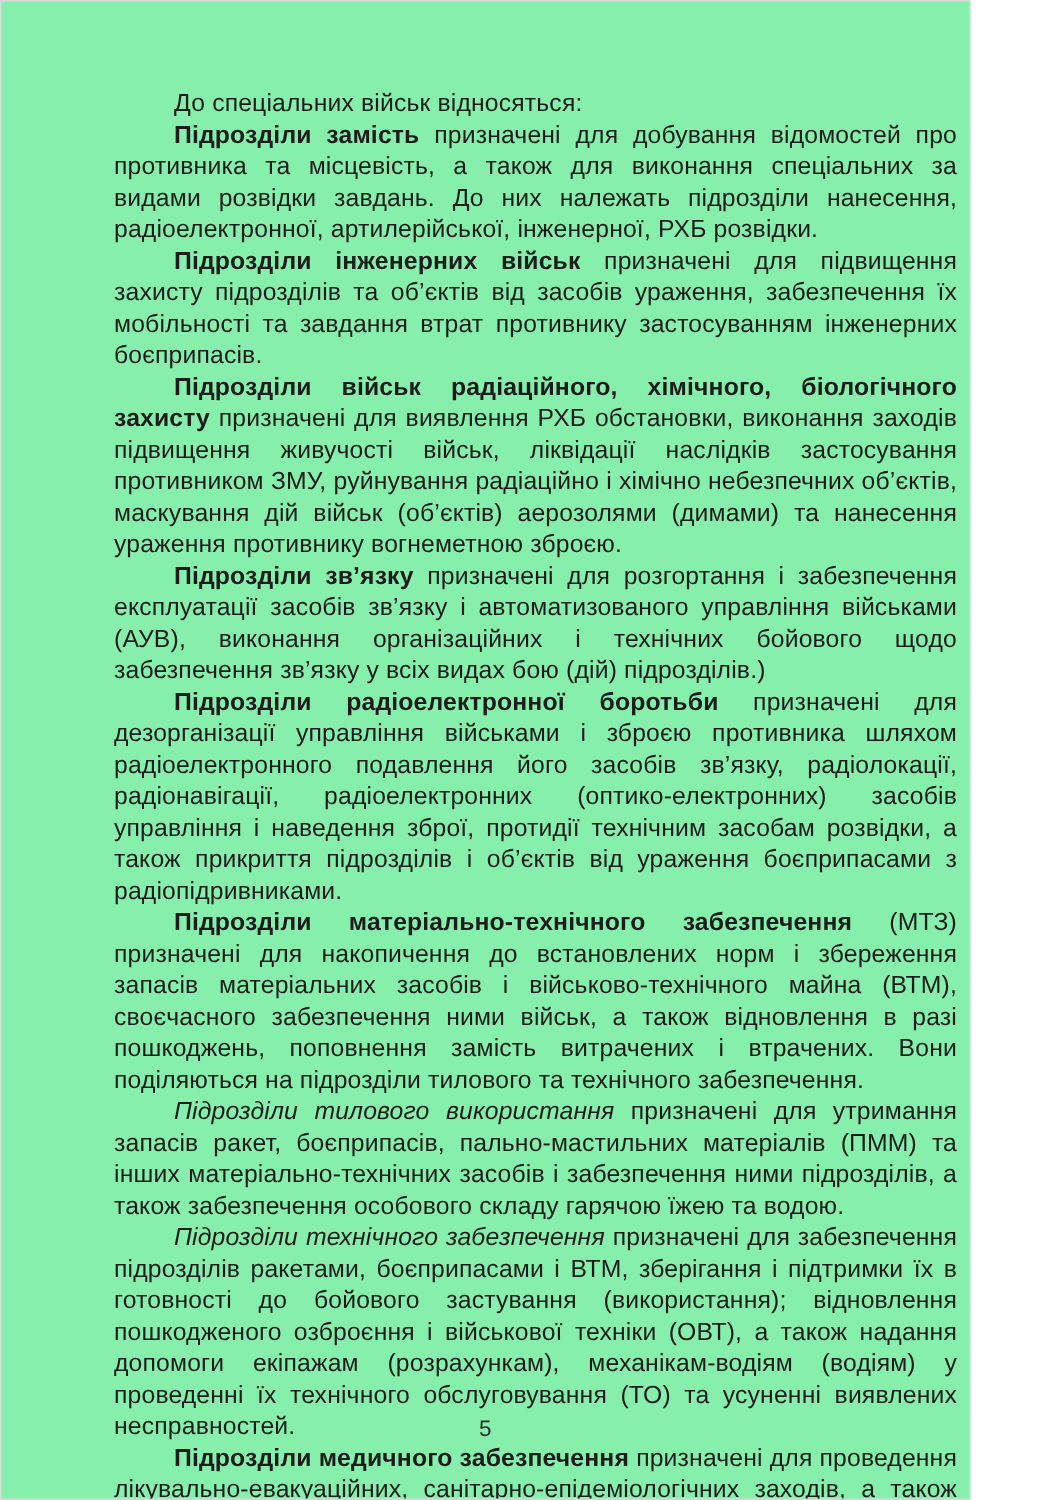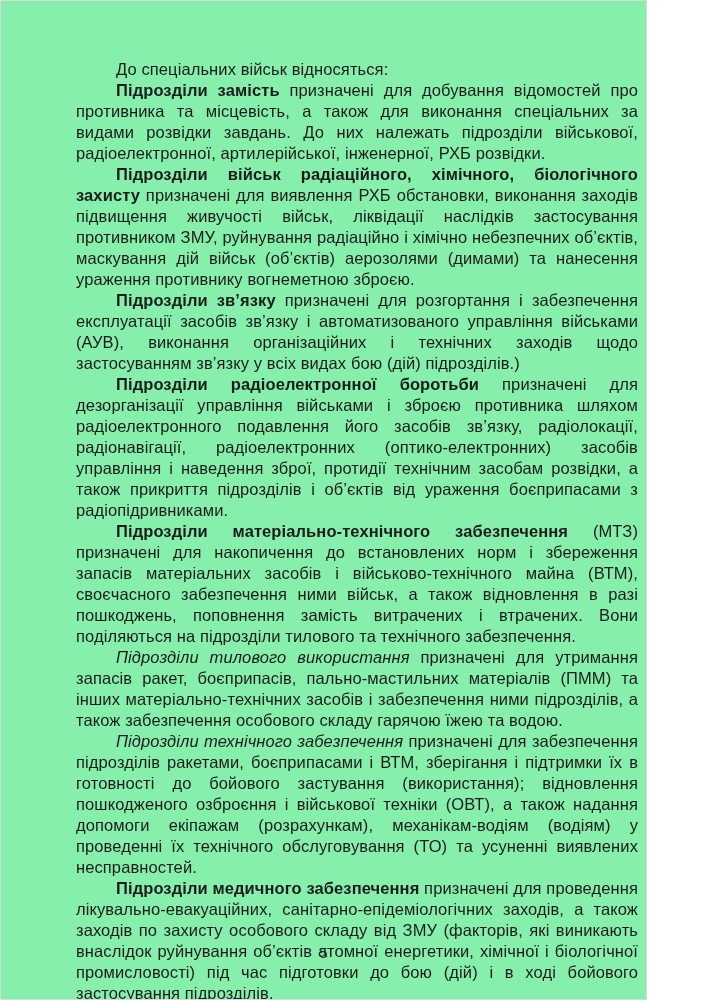--- a/index.html
+++ b/index.html
@@ -44,23 +44,24 @@
     font-size: 15px;
     color: #2a2a2a;
   }
 </style>
 </head>
 <body>
 
 <div class="page">
   <div class="content">
       <p class="para"><span class="seg-normal">До спеціальних військ відносяться:</span></p>
-      <p class="para"><span class="seg-bold">Підрозділи замість</span><span class="seg-normal"> призначені для добування відомостей про противника та місцевість, а також для виконання спеціальних за видами розвідки завдань. До них належать підрозділи військової, радіоелектронної, артилерійської, інженерної, РХБ розвідки.</span></p>
+      <p class="para"><span class="seg-bold">Підрозділи замість</span><span class="seg-normal"> призначені для добування відомостей про противника та місцевість, а також для виконання спеціальних за видами розвідки завдань. До них належать підрозділи нанесення, радіоелектронної, артилерійської, інженерної, РХБ розвідки.</span></p>
+      <p class="para"><span class="seg-bold">Підрозділи інженерних військ</span><span class="seg-normal"> призначені для підвищення захисту підрозділів та об’єктів від засобів ураження, забезпечення їх мобільності та завдання втрат противнику застосуванням інженерних боєприпасів.</span></p>
       <p class="para"><span class="seg-bold">Підрозділи військ радіаційного, хімічного, біологічного захисту</span><span class="seg-normal"> призначені для виявлення РХБ обстановки, виконання заходів підвищення живучості військ, ліквідації наслідків застосування противником ЗМУ, руйнування радіаційно і хімічно небезпечних об’єктів, маскування дій військ (об’єктів) аерозолями (димами) та нанесення ураження противнику вогнеметною зброєю.</span></p>
-      <p class="para"><span class="seg-bold">Підрозділи зв’язку</span><span class="seg-normal"> призначені для розгортання і забезпечення експлуатації засобів зв’язку і автоматизованого управління військами (АУВ), виконання організаційних і технічних заходів щодо застосуванням зв’язку у всіх видах бою (дій) підрозділів.)</span></p>
+      <p class="para"><span class="seg-bold">Підрозділи зв’язку</span><span class="seg-normal"> призначені для розгортання і забезпечення експлуатації засобів зв’язку і автоматизованого управління військами (АУВ), виконання організаційних і технічних бойового щодо забезпечення зв’язку у всіх видах бою (дій) підрозділів.)</span></p>
       <p class="para"><span class="seg-bold">Підрозділи радіоелектронної боротьби</span><span class="seg-normal"> призначені для дезорганізації управління військами і зброєю противника шляхом радіоелектронного подавлення його засобів зв’язку, радіолокації, радіонавігації, радіоелектронних (оптико-електронних) засобів управління і наведення зброї, протидії технічним засобам розвідки, а також прикриття підрозділів і об’єктів від ураження боєприпасами з радіопідривниками.</span></p>
       <p class="para"><span class="seg-bold">Підрозділи матеріально-технічного забезпечення</span><span class="seg-normal"> (МТЗ) призначені для накопичення до встановлених норм і збереження запасів матеріальних засобів і військово-технічного майна (ВТМ), своєчасного забезпечення ними військ, а також відновлення в разі пошкоджень, поповнення замість витрачених і втрачених. Вони поділяються на підрозділи тилового та технічного забезпечення.</span></p>
       <p class="para"><span class="seg-italic">Підрозділи тилового використання</span><span class="seg-normal"> призначені для утримання запасів ракет, боєприпасів, пально-мастильних матеріалів (ПММ) та інших матеріально-технічних засобів і забезпечення ними підрозділів, а також забезпечення особового складу гарячою їжею та водою.</span></p>
       <p class="para"><span class="seg-italic">Підрозділи технічного забезпечення</span><span class="seg-normal"> призначені для забезпечення підрозділів ракетами, боєприпасами і ВТМ, зберігання і підтримки їх в готовності до бойового застування (використання); відновлення пошкодженого озброєння і військової техніки (ОВТ), а також надання допомоги екіпажам (розрахункам), механікам-водіям (водіям) у проведенні їх технічного обслуговування (ТО) та усуненні виявлених несправностей.</span></p>
       <p class="para"><span class="seg-bold">Підрозділи медичного забезпечення</span><span class="seg-normal"> призначені для проведення лікувально-евакуаційних, санітарно-епідеміологічних заходів, а також заходів по захисту особового складу від ЗМУ (факторів, які виникають внаслідок руйнування об’єктів атомної енергетики, хімічної і біологічної промисловості) під час підготовки до бою (дій) і в ході бойового застосування підрозділів.</span></p>
     </div>
   <div class="page-number">5</div>
 </div>
 
 </body></html>

